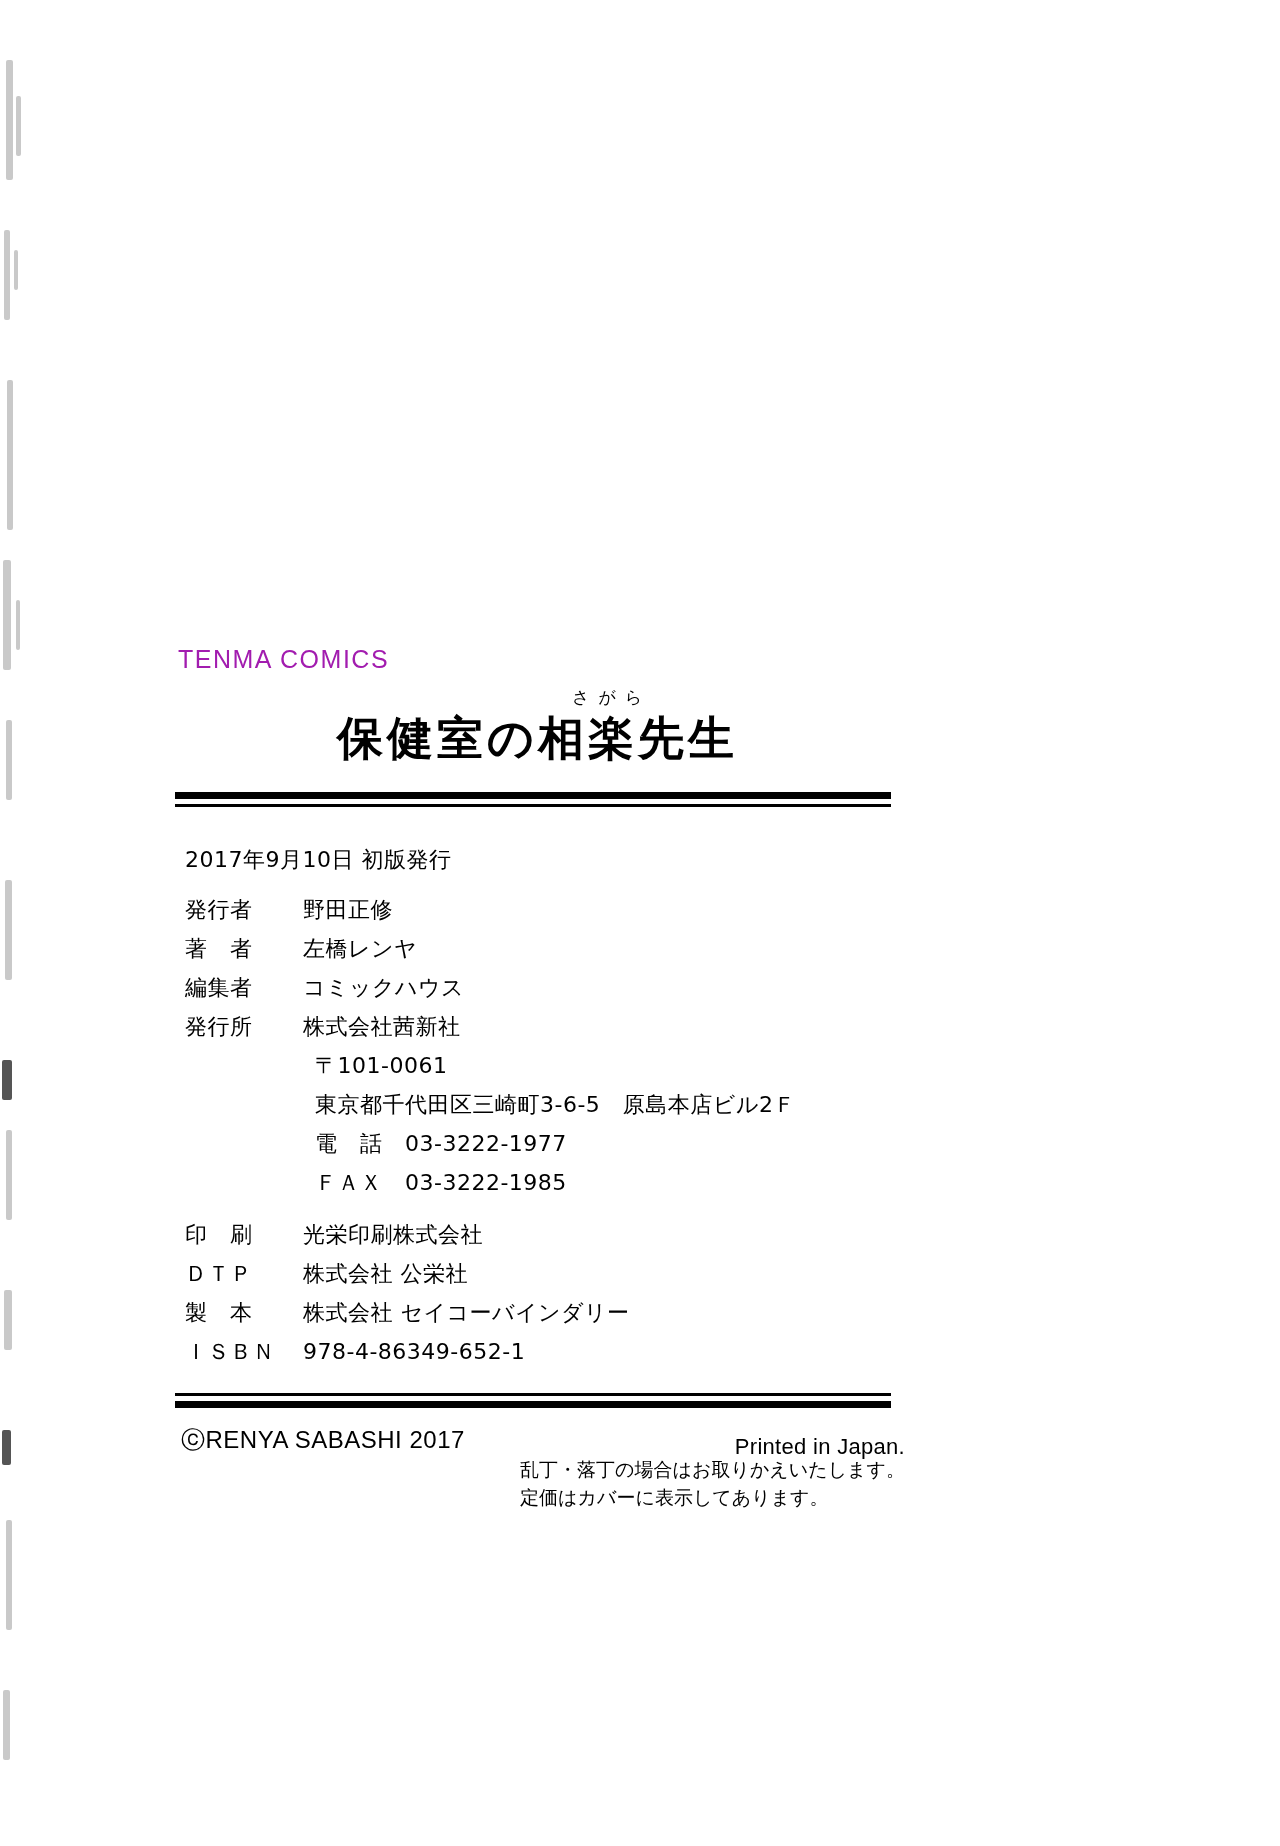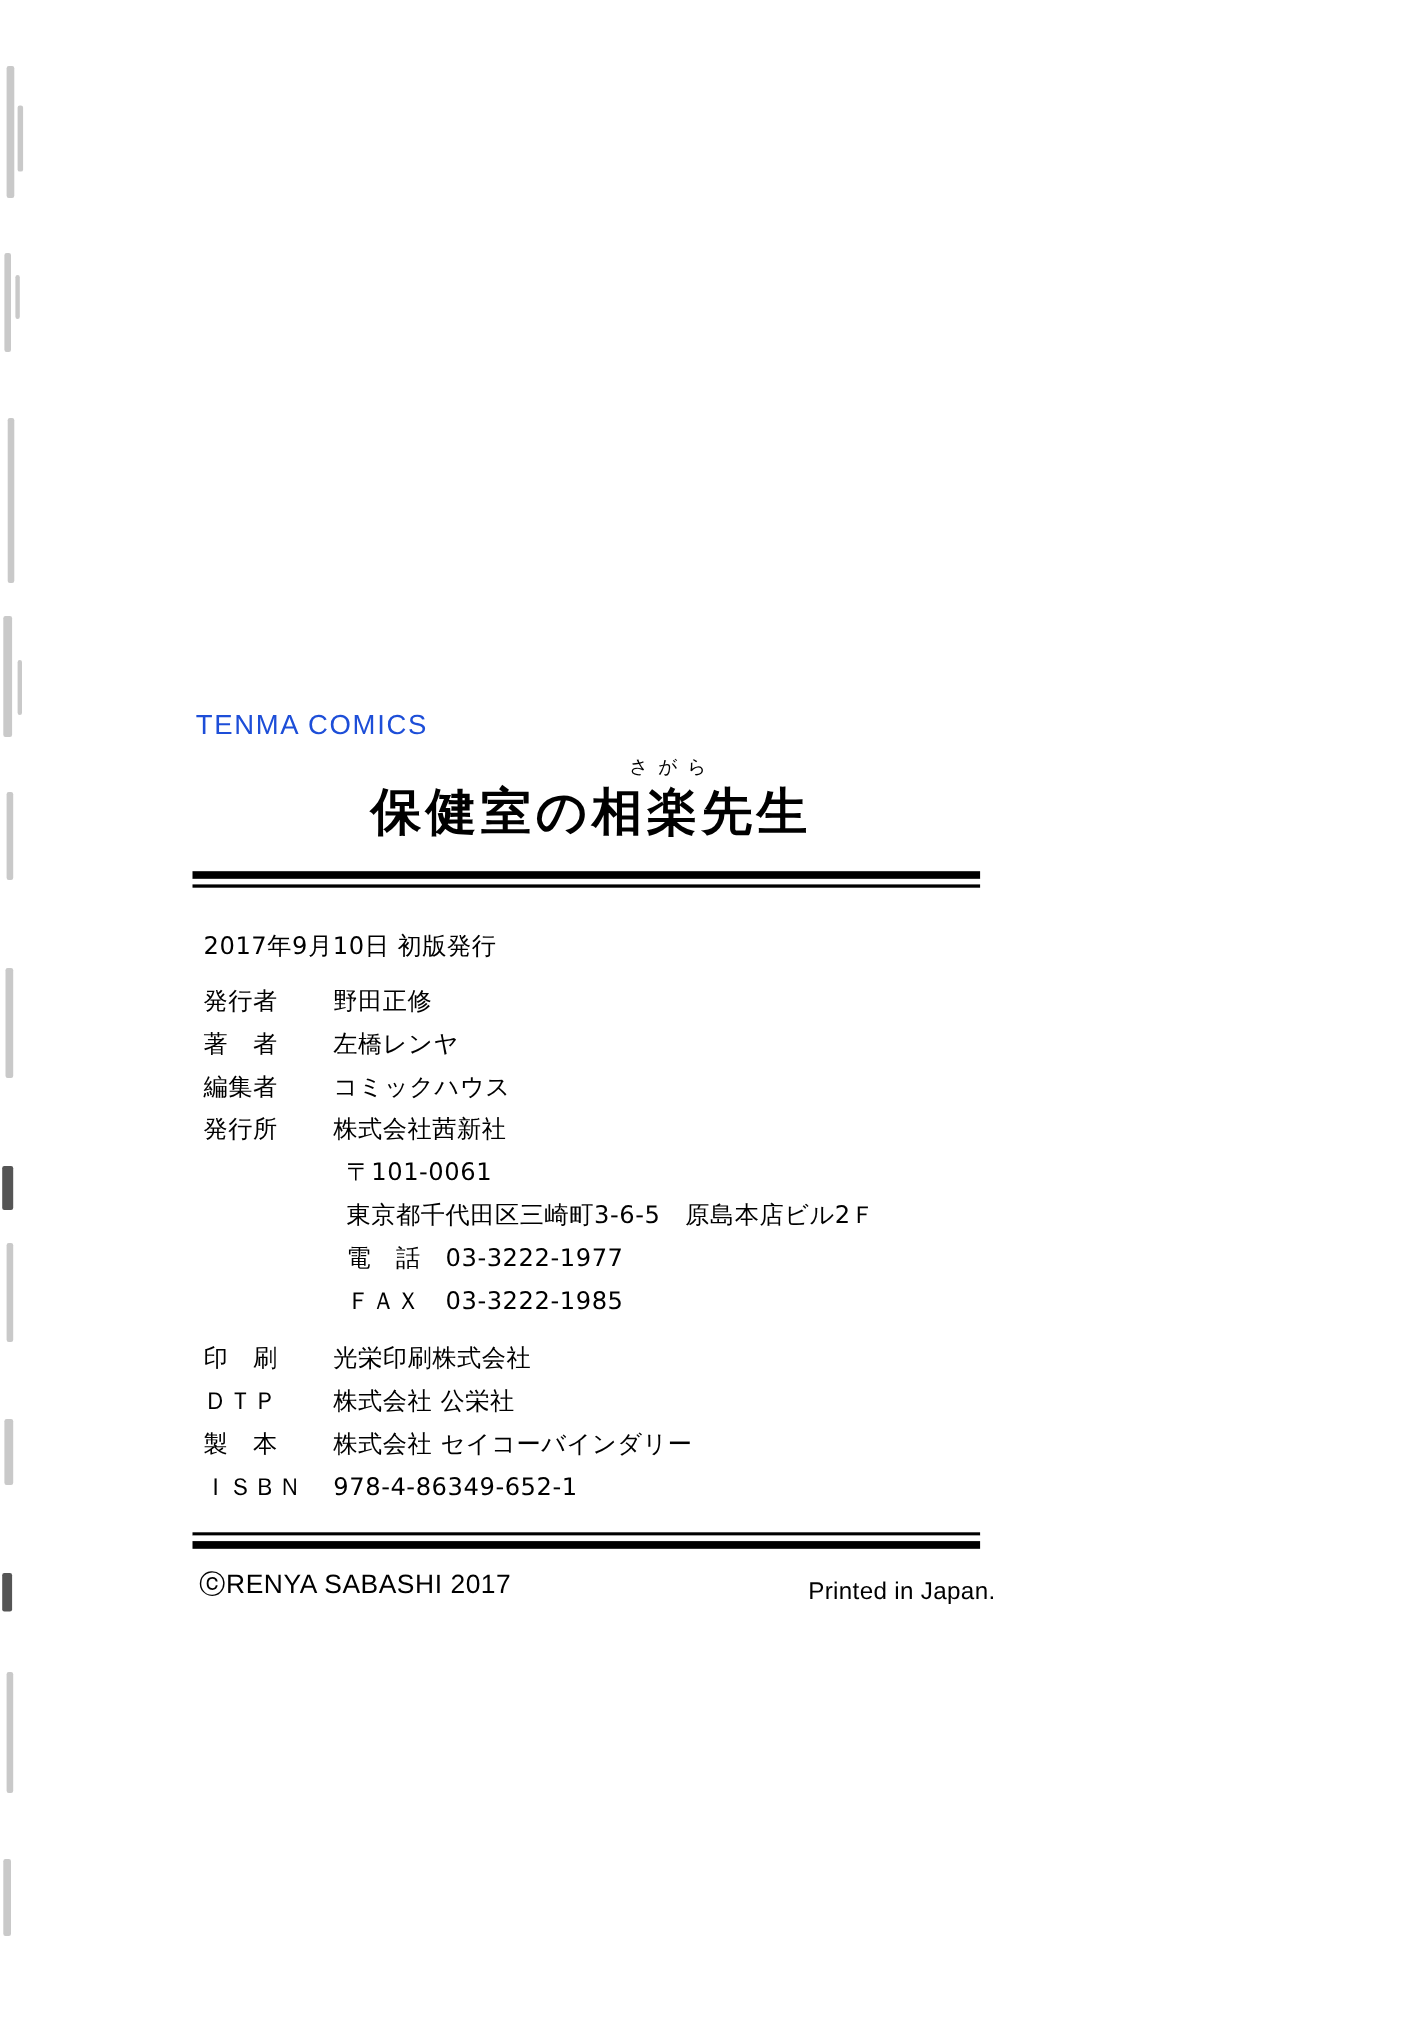--- a/index.html
+++ b/index.html
@@ -35,21 +35,21 @@
     position: absolute;
     left: 175px;
     top: 645px;
     width: 730px;
   }
 
   .imprint {
     font-size: 25px;
     letter-spacing: 1.5px;
     font-weight: 400;
-    color: #1d4ed8;
+    color: #a21caf;
     margin: 0 0 18px 3px;
   }
 
   .title-wrap {
     position: relative;
     text-align: center;
     margin: 0 0 14px 0;
     padding-right: 5px;
   }
   .furigana {
@@ -252,15 +252,19 @@
 
   <div class="rule-bottom">
     <div class="rule-thin"></div>
     <div class="rule-gap"></div>
     <div class="rule-thick"></div>
   </div>
 
   <div class="footer">
     <div class="copyright">ⓒRENYA SABASHI 2017</div>
     <div class="printed">Printed in Japan.</div>
+    <div class="notes">
+      <div>乱丁・落丁の場合はお取りかえいたします。</div>
+      <div>定価はカバーに表示してあります。</div>
+    </div>
   </div>
 
 </div>
 
 </body></html>

